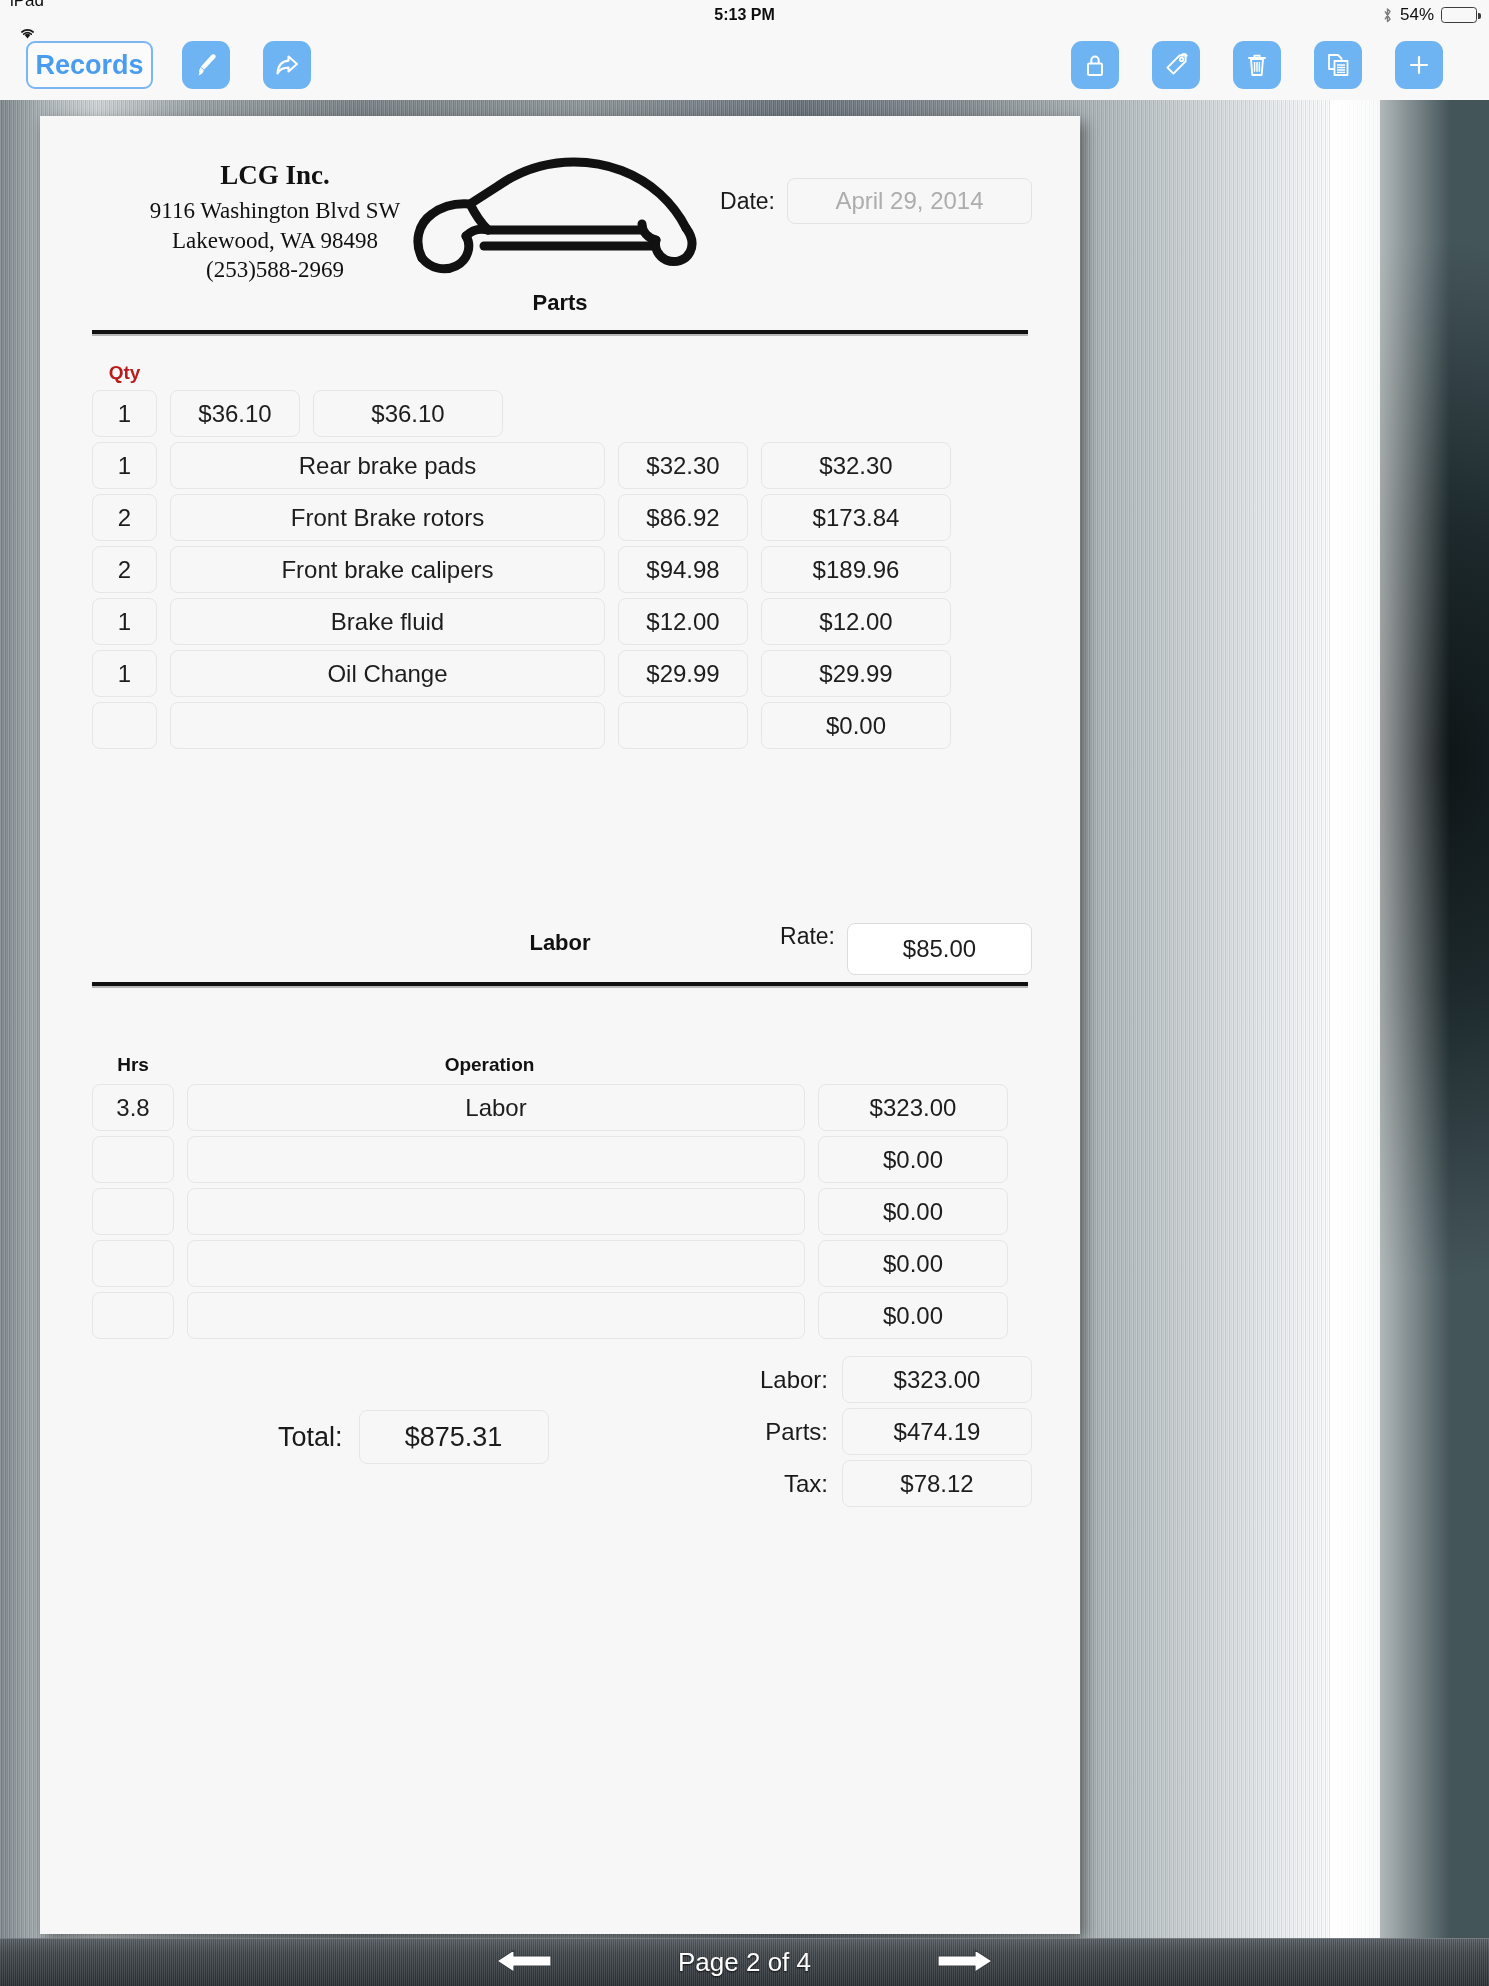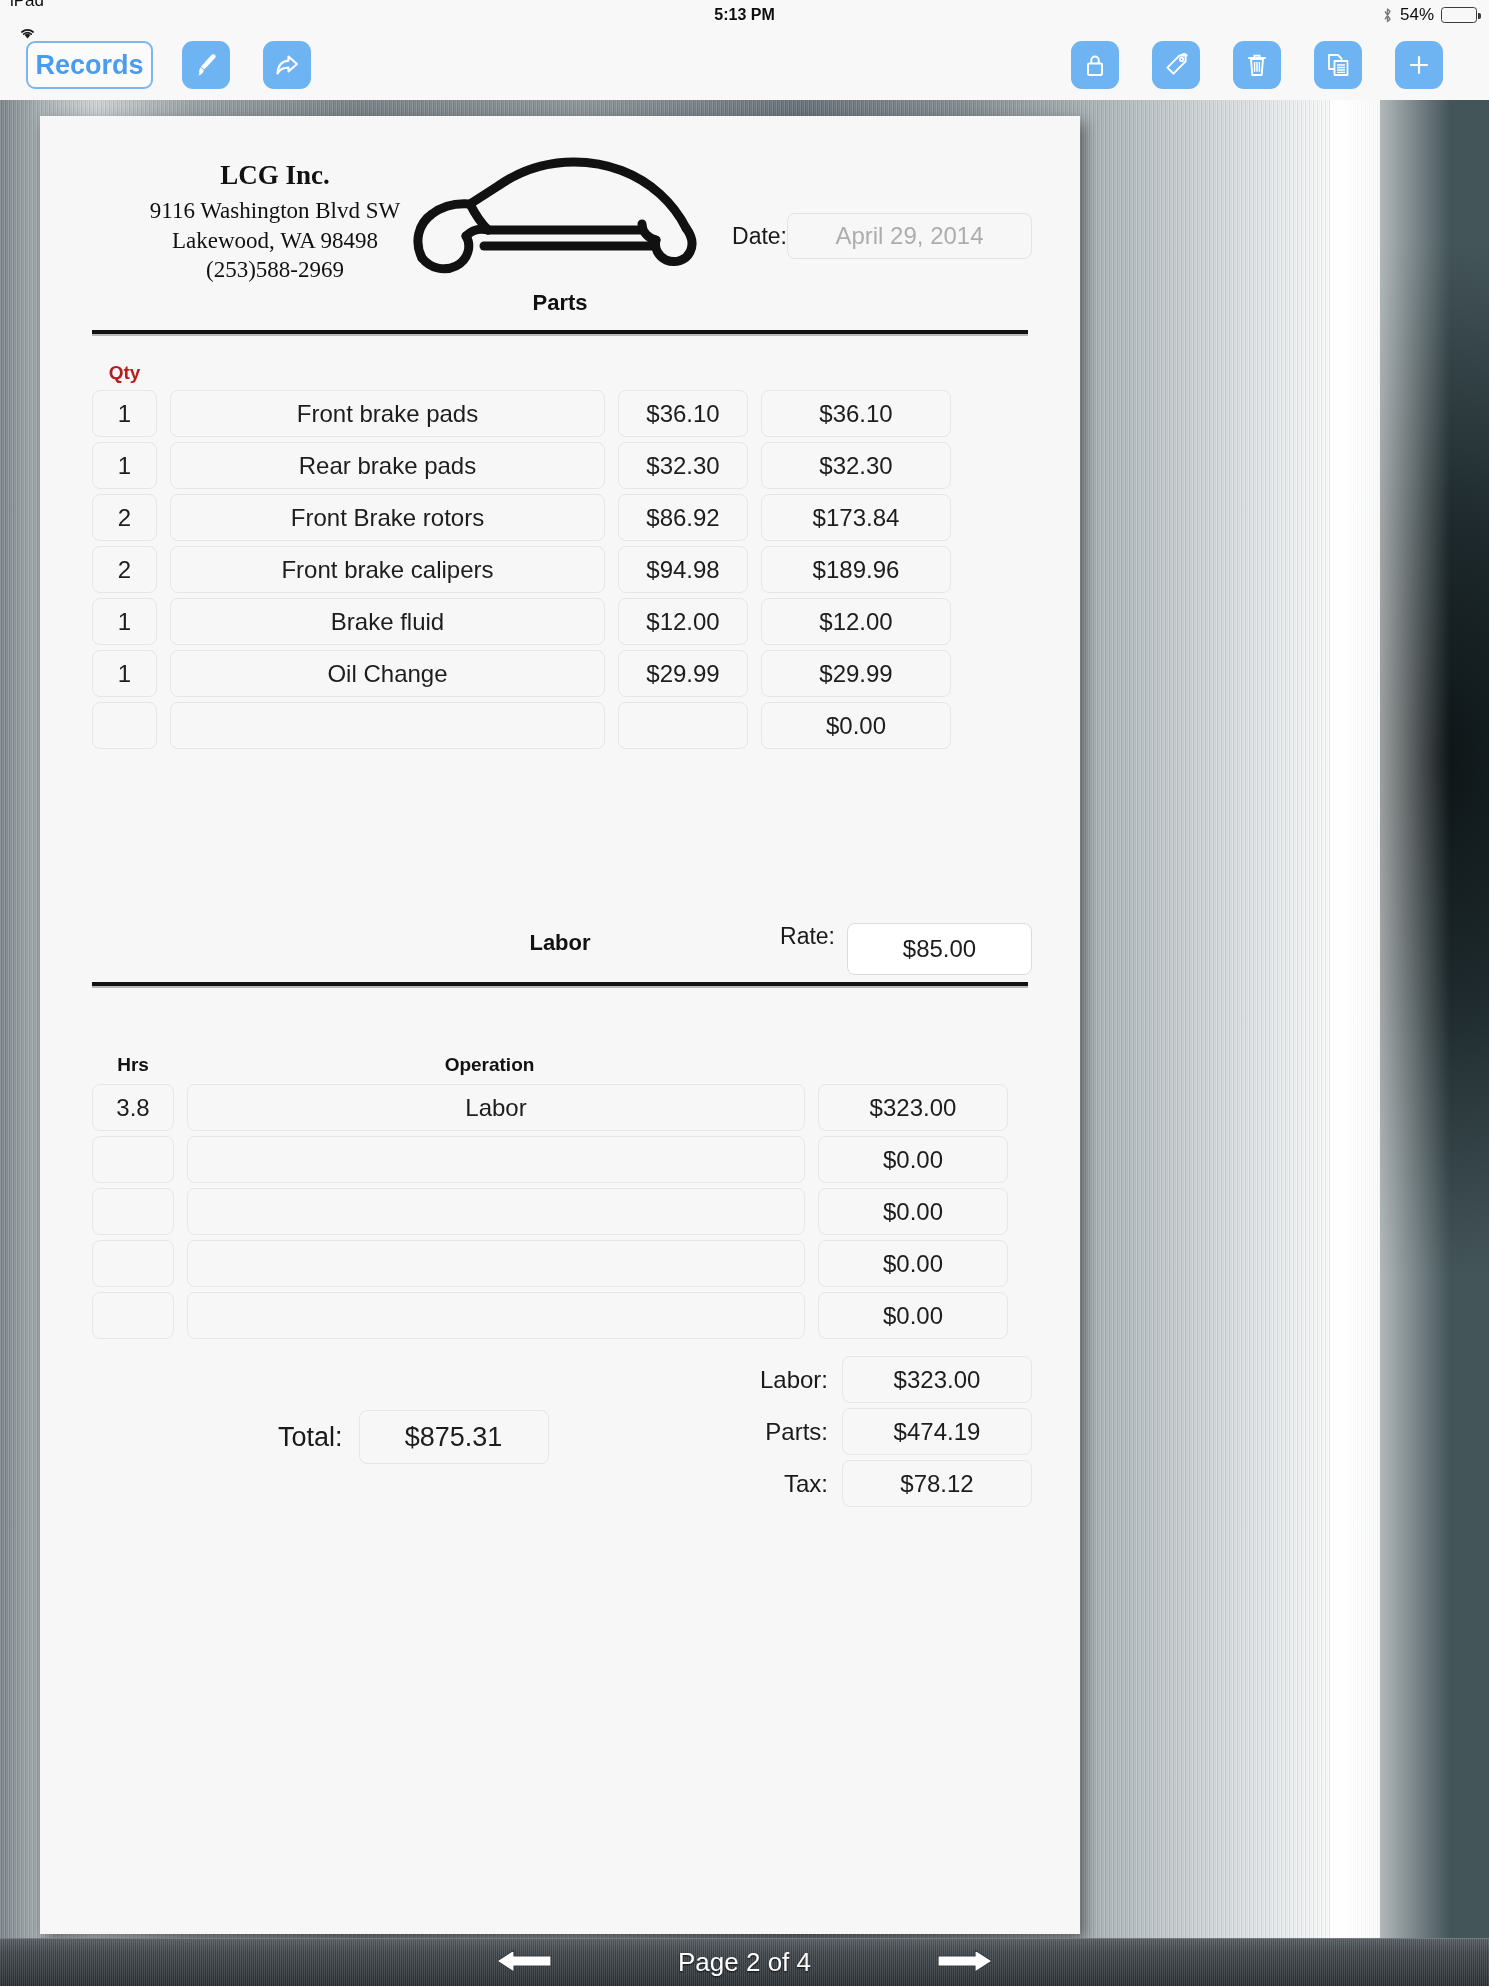--- a/index.html
+++ b/index.html
@@ -109,21 +109,21 @@
     font-family: "Liberation Serif", serif;
     color: #111;
   }
   .company .cname { font-size: 27px; font-weight: bold; margin-bottom: 5px; }
   .company .cline { font-size: 23px; line-height: 1.29; }
 
   .logo { position: absolute; left: 370px; top: 30px; width: 290px; height: 135px; }
 
   .date-row {
     position: absolute; right: 48px; top: 62px;
-    display: flex; align-items: center;  margin-top: 35px;
+    display: flex; align-items: center; gap: 12px;
   }
   .date-label { font-size: 23px; color: #1a1a1a; }
   .date-field {
     width: 245px; height: 46px; border: 1px solid #e3e3e3; border-radius: 8px;
     background: #f7f7f7;
     display: flex; align-items: center; justify-content: center;
     font-size: 24px; color: #adadad;
   }
 
   .section-title {
@@ -371,21 +371,20 @@
   <div class="section-title">Parts</div>
   <div class="rule"></div>
 
   <div class="col-head">
     <span style="width:65px;text-align:center;">Qty</span>
   </div>
 
   <div id="parts-rows">
       <div class="row">
         <div class="cell c-qty">1</div>
-        <div class="cell c-desc">Front brake pads</div>
         <div class="cell c-price">$36.10</div>
         <div class="cell c-tot">$36.10</div>
       </div>
       <div class="row">
         <div class="cell c-qty">1</div>
         <div class="cell c-desc">Rear brake pads</div>
         <div class="cell c-price">$32.30</div>
         <div class="cell c-tot">$32.30</div>
       </div>
       <div class="row">

